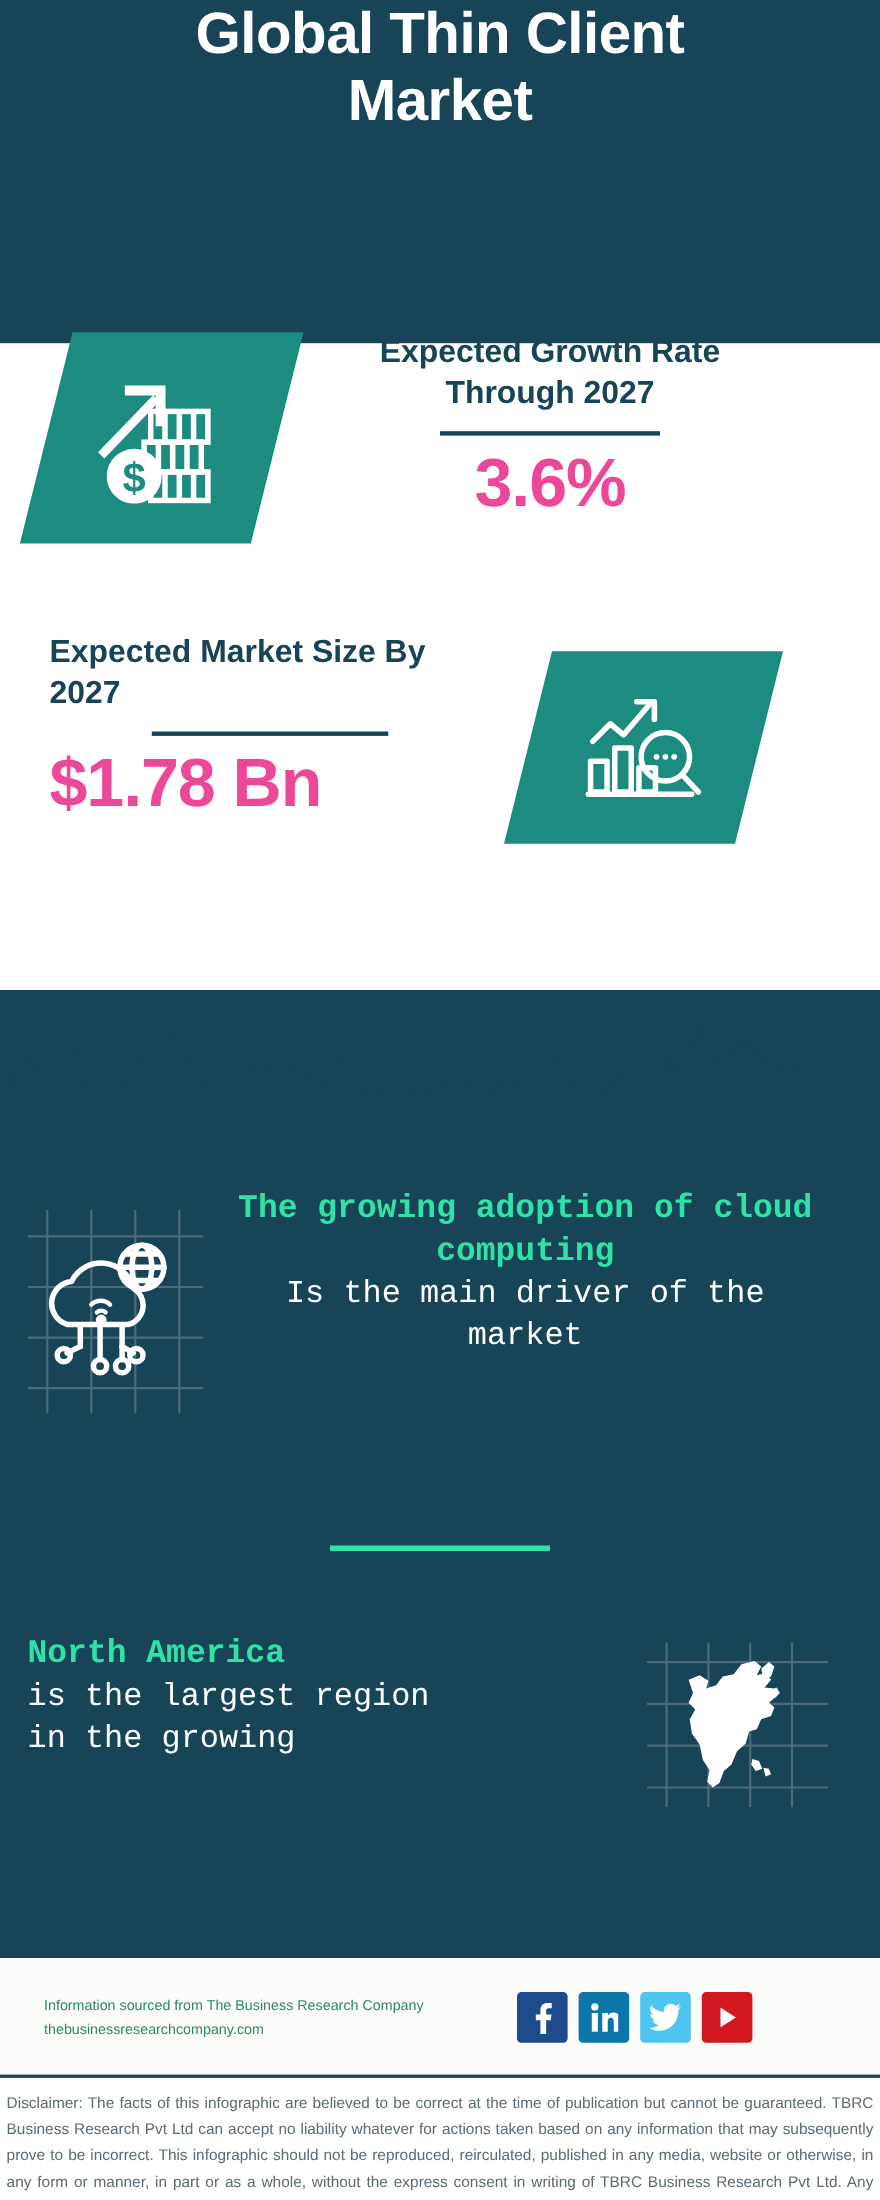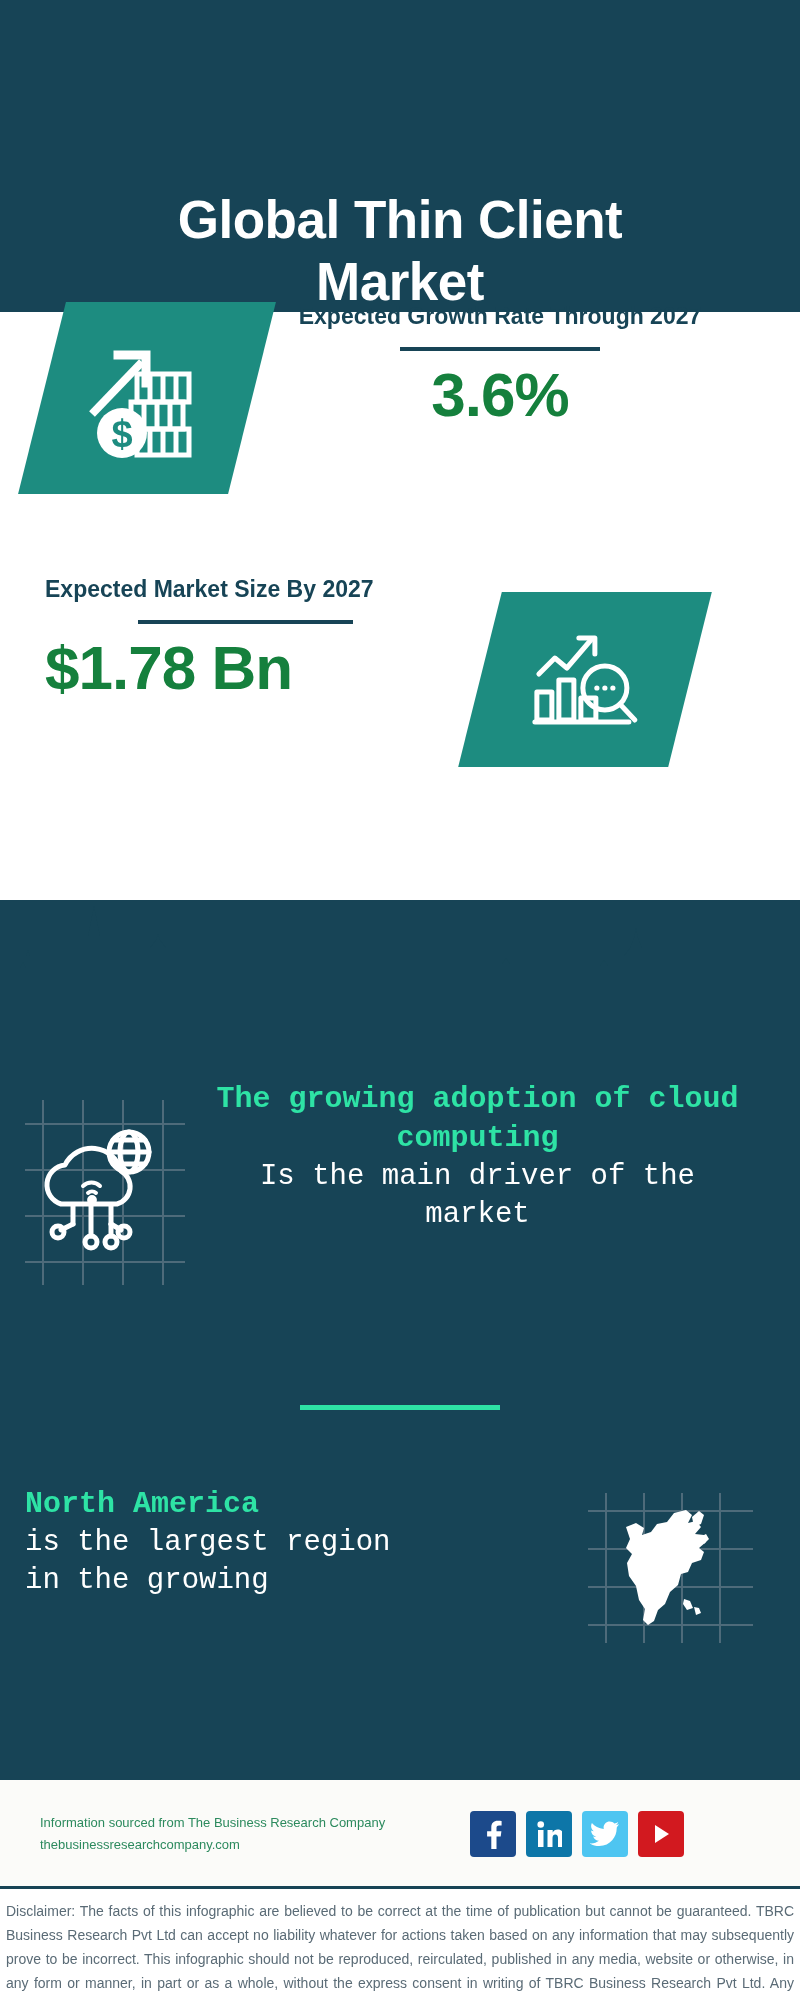--- a/index.html
+++ b/index.html
@@ -9,21 +9,21 @@
     background:#ffffff;
     position:relative;
     overflow:hidden;
   }
   .page { position:relative; width:800px; height:2000px; background:#ffffff; }
 
   
   .header {
     position:absolute; left:0; top:0; width:800px; height:312px;
     background:#174456;
-    display:flex; align-items:flex-end; justify-content:center;
+    display:flex; align-items:flex-start; justify-content:center;
   }
   .header-title {
     color:#ffffff;
     font-size:53px;
     font-weight:bold;
     line-height:1.16;
     text-align:center;
     letter-spacing:-0.5px;
     max-width:620px;
     font-stretch:condensed;
@@ -46,31 +46,31 @@
     left:480px; top:12px; width:210px; height:175px;
     transform: skewX(-14deg);
   }
   .para-inner { transform: skewX(14deg); display:flex; align-items:center; justify-content:center; }
 
   .stat-text-right { position:absolute; left:290px; top:-10px; width:420px; text-align:center; }
   .stat-text-left  { position:absolute; left:45px;  top:-5px;  width:400px; text-align:left; }
 
   .stat-label {
     color:#174456;
-    font-size:23px;
+    font-size:29px;
     font-weight:bold;
     line-height:1.28;
   }
   .stat-rule {
     width:200px; height:4px; background:#174456;
     margin:16px auto 10px auto;
   }
   .stat-rule.wide { width:215px; }
   .stat-value {
-    color:#15803d;
+    color:#ec4899;
     font-size:62px;
     font-weight:bold;
     letter-spacing:-1px;
     line-height:1.1;
   }
 
   
   .dark-panel {
     position:absolute; left:0; top:900px; width:800px; height:880px;
     background:#174456;

